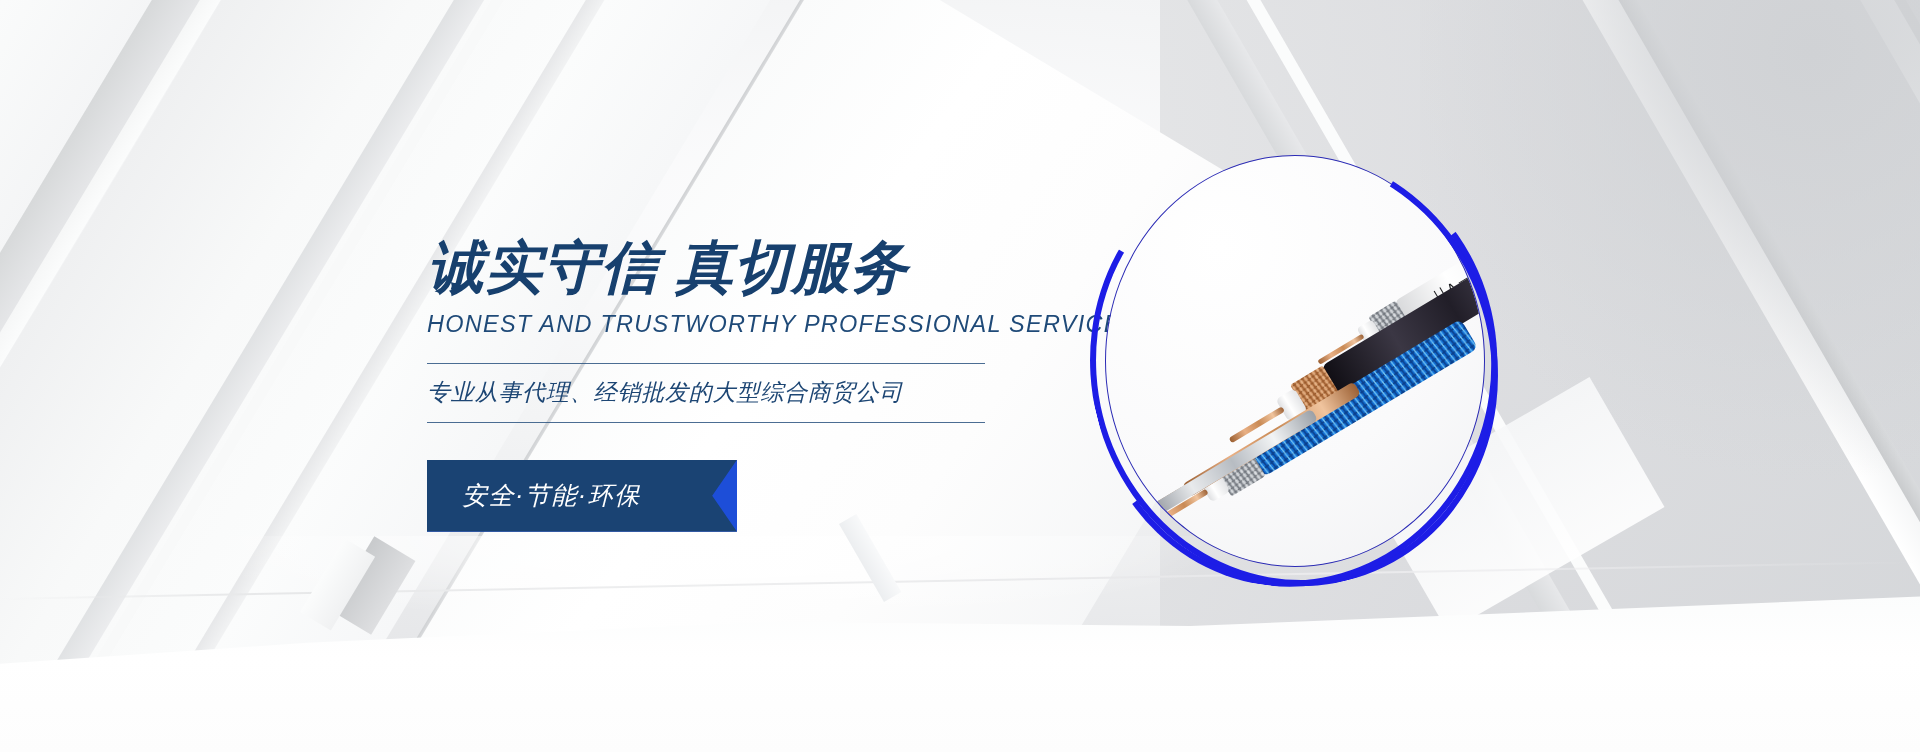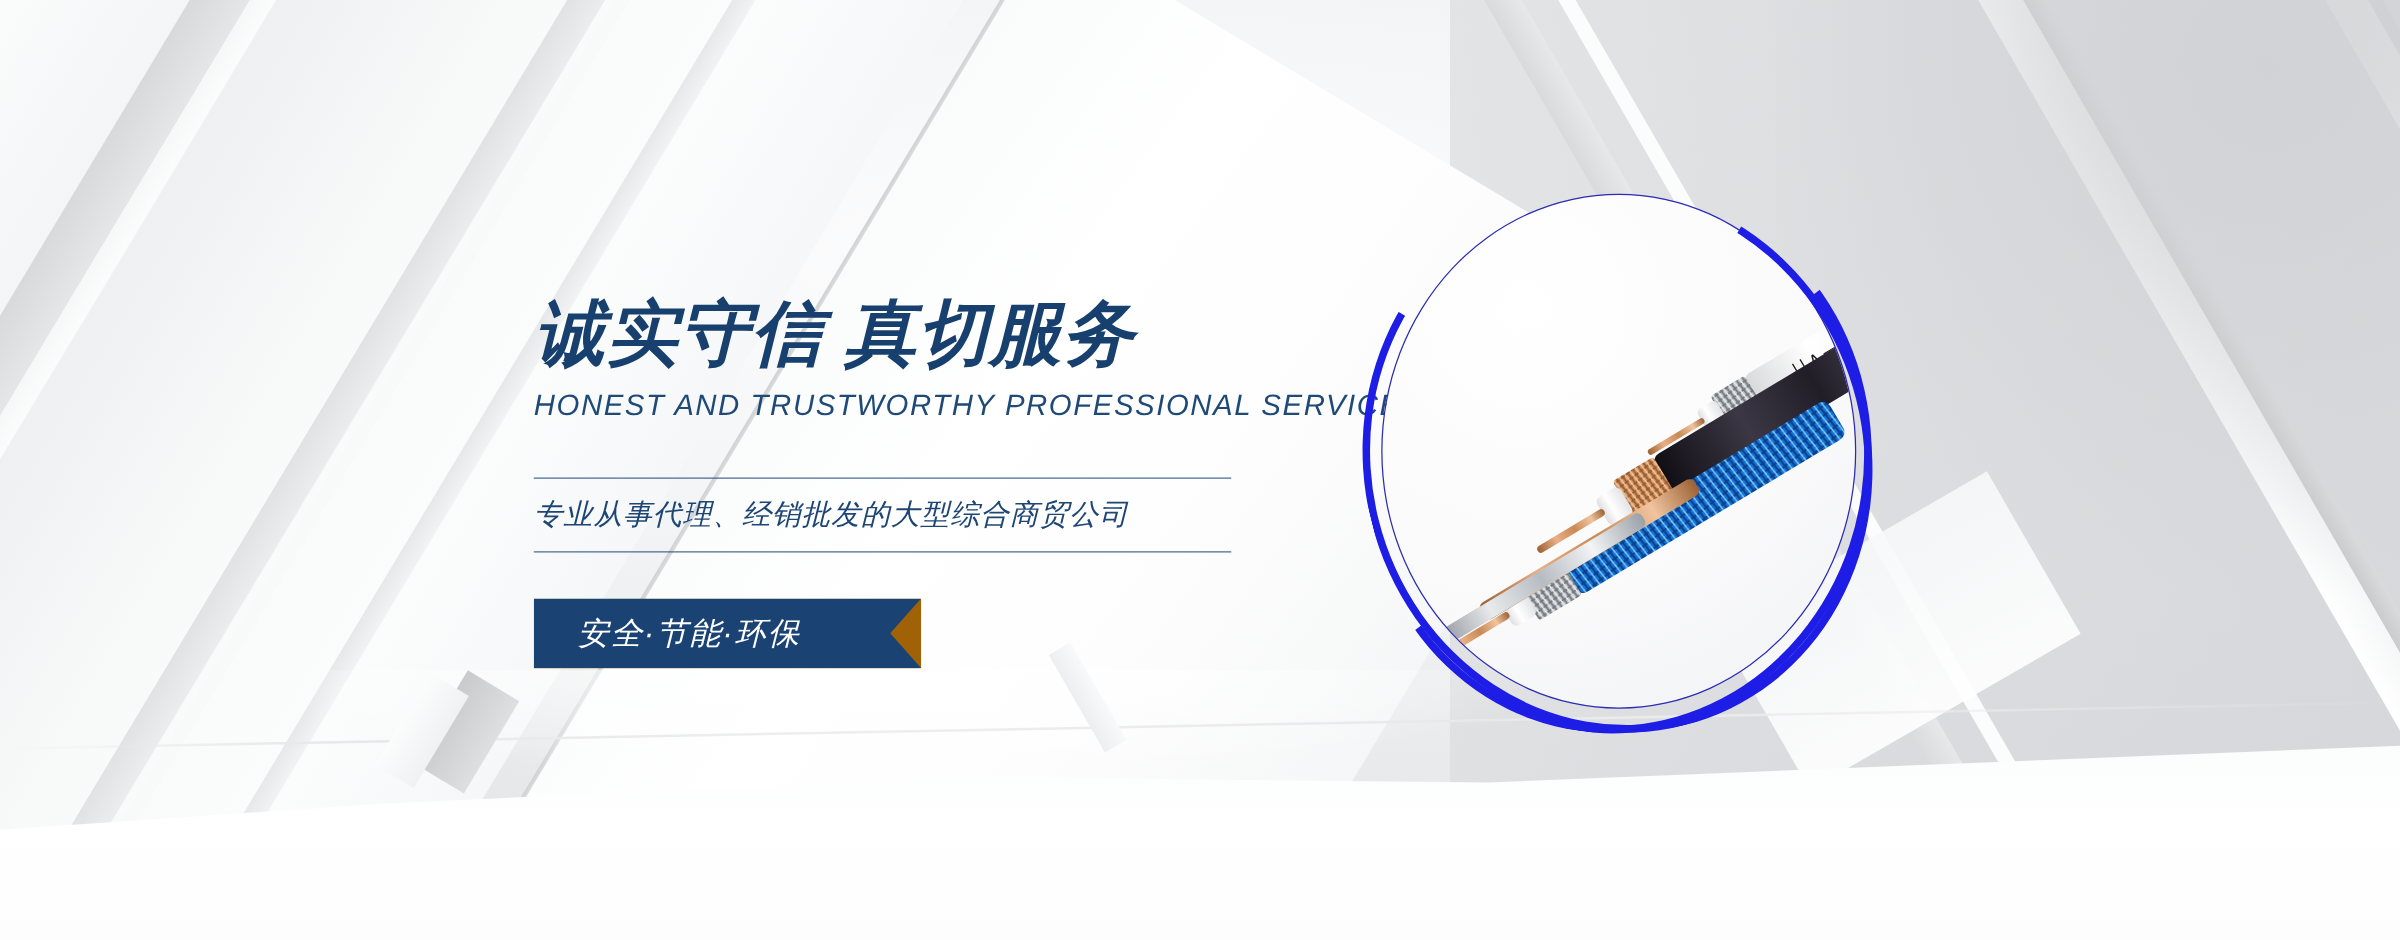--- a/index.html
+++ b/index.html
@@ -167,41 +167,41 @@
   .subtitle{
     margin-top:12px;
     color:#1f4a78;
     font-size:23.5px;
     letter-spacing:1.25px;
     font-weight:400;
     white-space:nowrap;
   }
 
   .rulewrap{
-    margin-top:44px;
+    margin-top:25px;
     width:558px;
   }
   .rule{
     width:558px; height:1px;
     background:#2c5380;
     opacity:.85;
   }
   .desc{
     color:#1d4674;
     font-size:23px;
     letter-spacing:.8px;
     padding:13px 0 14px 0;
     white-space:nowrap;
   }
 
   .ribbon{
     position:relative;
     margin-top:37px;
-    width:310px; height:56px;
-    background:#a16207;
+    width:310px; height:72px;
+    background:#1d4ed8;
     clip-path:polygon(0 0, 100% 0, 100% 100%, 0 100%, 0 100%);
   }
   .ribbon-shape{
     position:absolute; inset:0;
     background:#1a4373;
     clip-path:polygon(0 0, 100% 0, 92% 50%, 100% 100%, 0 100%);
   }
   .ribbon-label{
     position:absolute; inset:0;
     display:flex; align-items:center;

